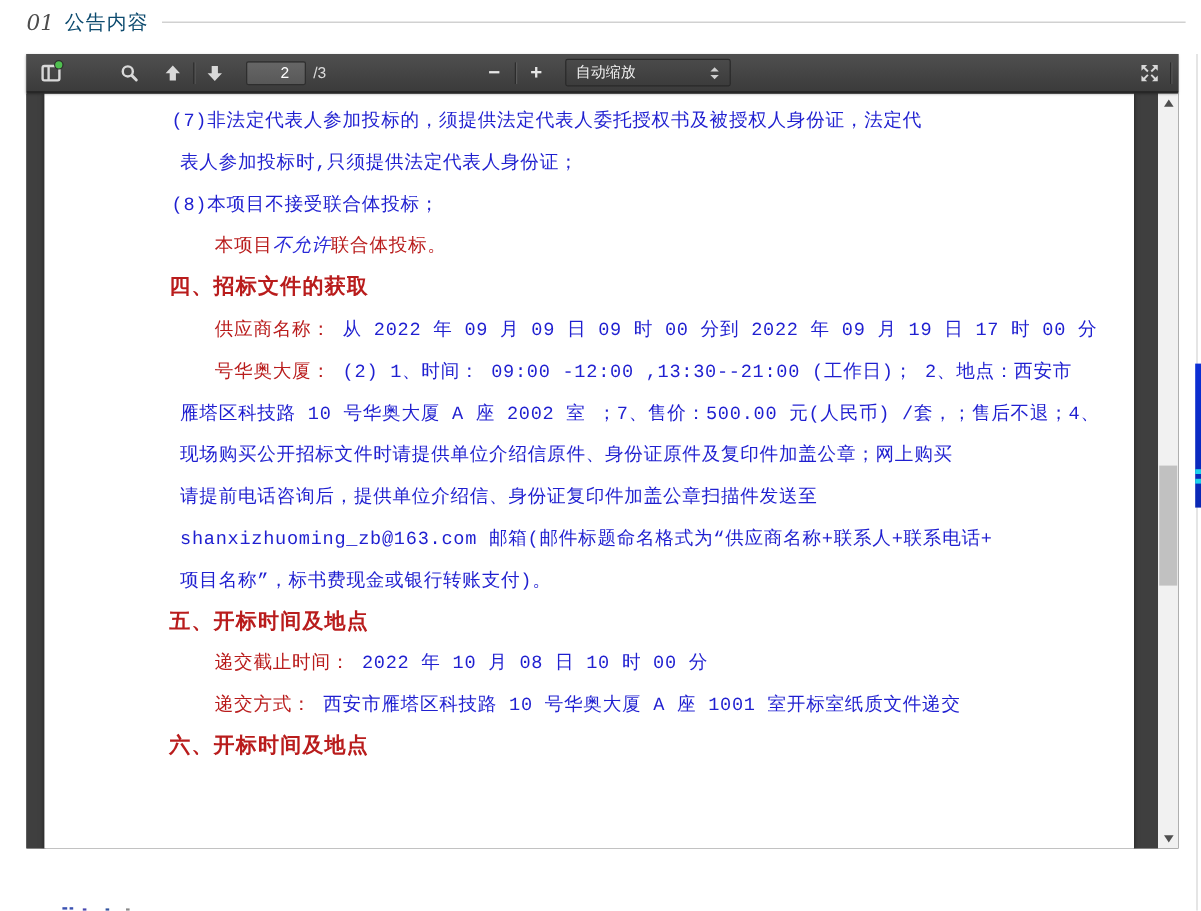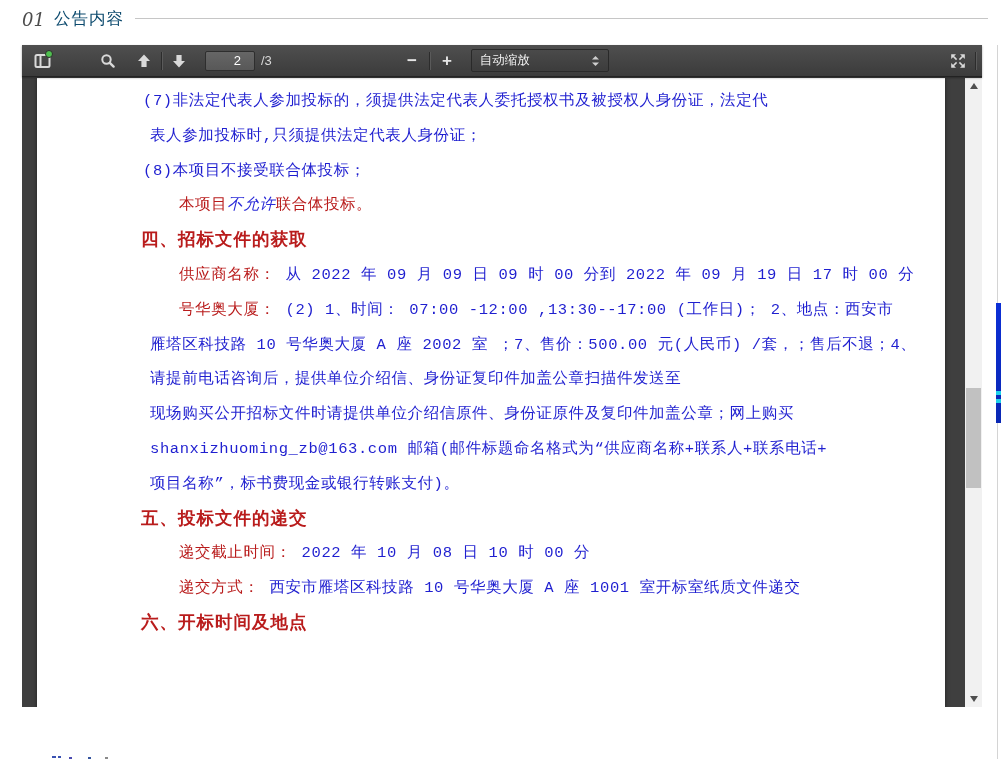--- a/index.html
+++ b/index.html
@@ -200,27 +200,27 @@
 
   <div class="doc-area">
     <div class="pdf-page">
       <div class="doc-text">
           <div class="doc-line ind-item"><span class="seg-blue">(7)非法定代表人参加投标的，须提供法定代表人委托授权书及被授权人身份证，法定代</span></div>
           <div class="doc-line ind-flush"><span class="seg-blue">表人参加投标时,只须提供法定代表人身份证；</span></div>
           <div class="doc-line ind-item"><span class="seg-blue">(8)本项目不接受联合体投标；</span></div>
           <div class="doc-line ind-para"><span class="seg-black">本项目</span><span class="seg-blue-italic">不允许</span><span class="seg-black">联合体投标。</span></div>
           <div class="doc-line heading ind-head"><span class="seg-black">四、招标文件的获取</span></div>
           <div class="doc-line ind-para"><span class="seg-black">供应商名称： </span><span class="seg-blue">从 2022 年 09 月 09 日 09 时 00 分到 2022 年 09 月 19 日 17 时 00 分</span></div>
-          <div class="doc-line ind-para"><span class="seg-black">号华奥大厦： </span><span class="seg-blue">(2) 1、时间： 07:00 -12:00 ,13:30--17:00 (工作日)； 2、地点：西安市</span></div>
+          <div class="doc-line ind-para"><span class="seg-black">号华奥大厦： </span><span class="seg-blue">(2) 1、时间： 09:00 -12:00 ,13:30--21:00 (工作日)； 2、地点：西安市</span></div>
           <div class="doc-line ind-flush"><span class="seg-blue">雁塔区科技路 10 号华奥大厦 A 座 2002 室 ；7、售价：500.00 元(人民币) /套，；售后不退；4、</span></div>
+          <div class="doc-line ind-flush"><span class="seg-blue">现场购买公开招标文件时请提供单位介绍信原件、身份证原件及复印件加盖公章；网上购买</span></div>
           <div class="doc-line ind-flush"><span class="seg-blue">请提前电话咨询后，提供单位介绍信、身份证复印件加盖公章扫描件发送至</span></div>
-          <div class="doc-line ind-flush"><span class="seg-blue">现场购买公开招标文件时请提供单位介绍信原件、身份证原件及复印件加盖公章；网上购买</span></div>
           <div class="doc-line ind-flush"><span class="seg-blue">shanxizhuoming_zb@163.com 邮箱(邮件标题命名格式为“供应商名称+联系人+联系电话+</span></div>
           <div class="doc-line ind-flush"><span class="seg-blue">项目名称”，标书费现金或银行转账支付)。</span></div>
-          <div class="doc-line heading ind-head"><span class="seg-black">五、投标文件的递交</span></div>
+          <div class="doc-line heading ind-head"><span class="seg-black">五、开标时间及地点</span></div>
           <div class="doc-line ind-para"><span class="seg-black">递交截止时间： </span><span class="seg-blue">2022 年 10 月 08 日 10 时 00 分</span></div>
           <div class="doc-line ind-para"><span class="seg-black">递交方式： </span><span class="seg-blue">西安市雁塔区科技路 10 号华奥大厦 A 座 1001 室开标室纸质文件递交</span></div>
           <div class="doc-line heading ind-head"><span class="seg-black">六、开标时间及地点</span></div>
         </div>
     </div>
   </div>
 
   <div class="v-scrollbar">
     <div class="sb-arrow up">
       <span class="tri-up"></span>

